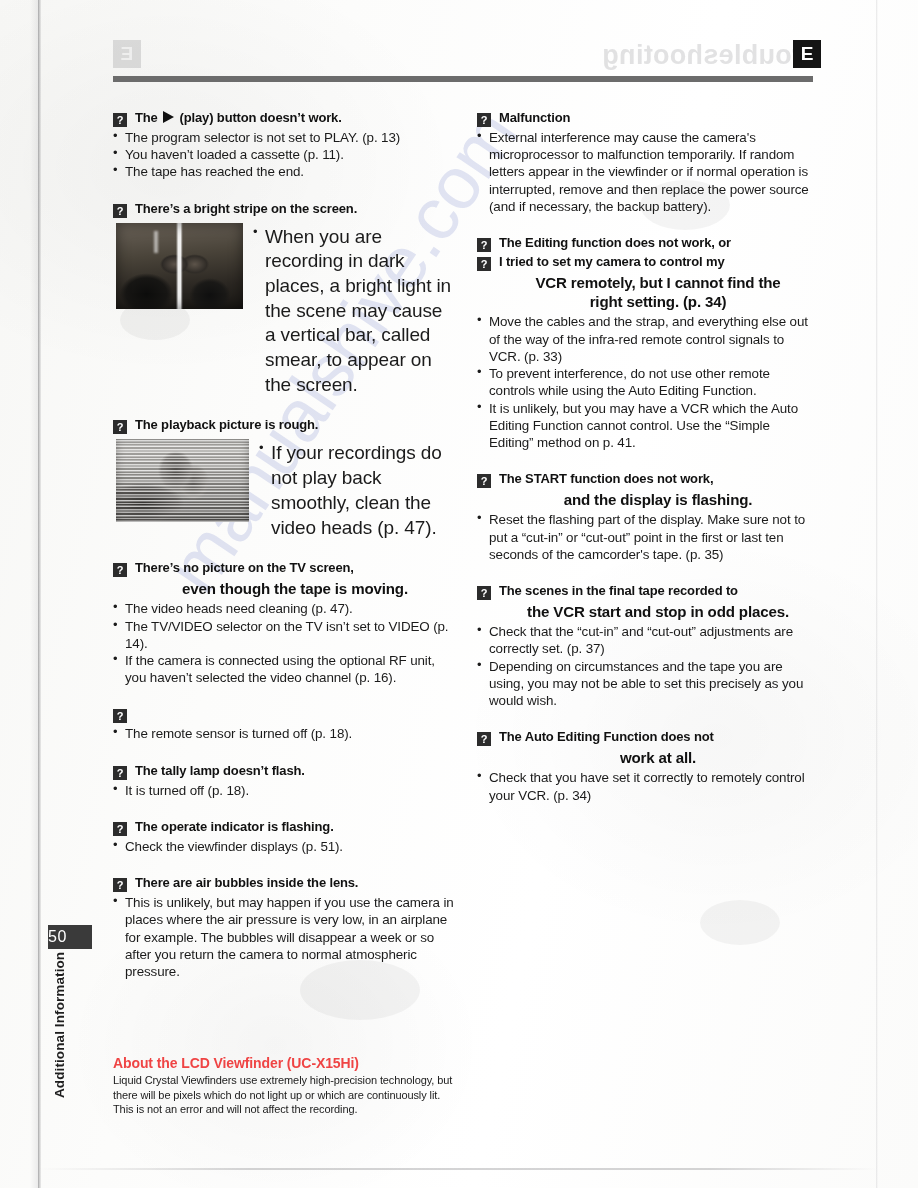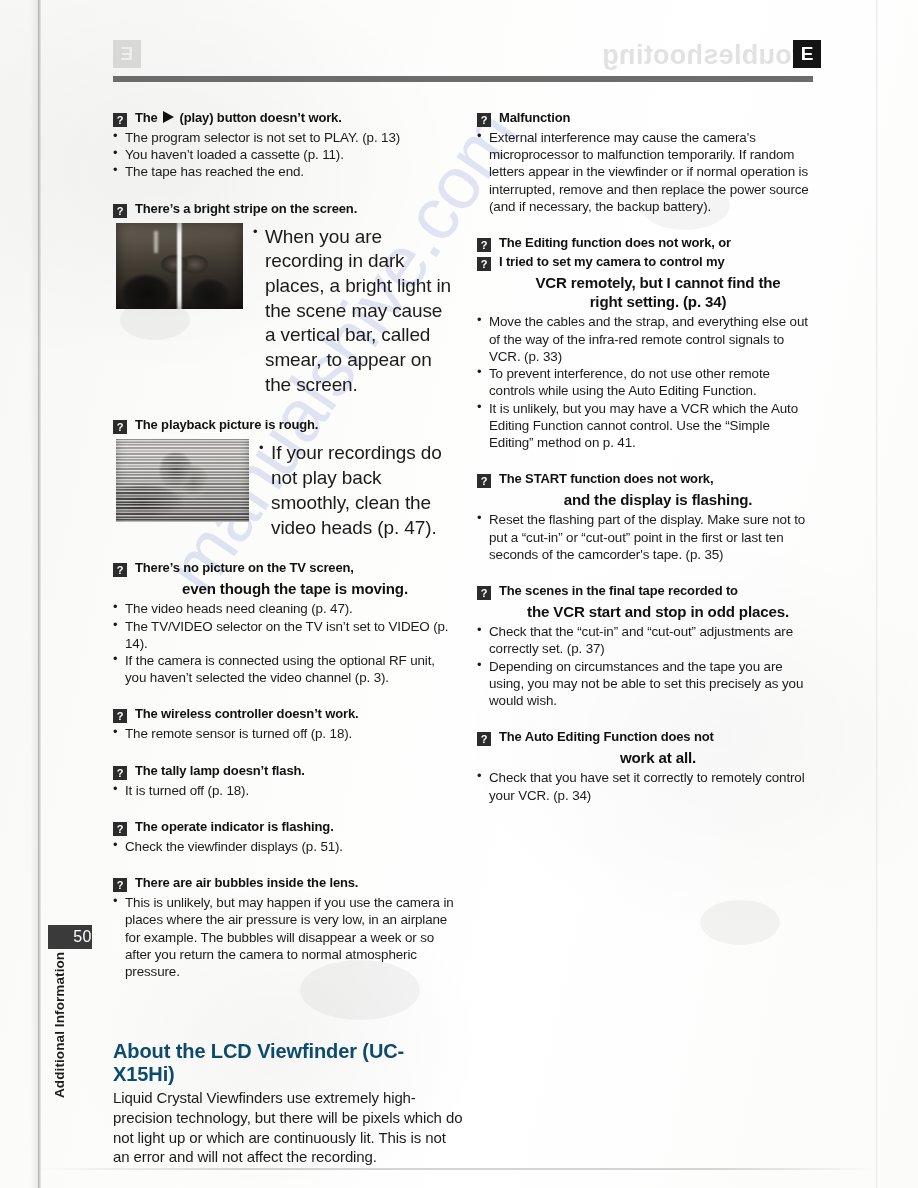--- a/index.html
+++ b/index.html
@@ -254,21 +254,21 @@
   
   .page-num {
     position: absolute;
     left: 48px; top: 925px;
     width: 44px; height: 24px;
     background: #3a3a3a;
     color: #ffffff;
     font-size: 16px;
     font-weight: normal;
     line-height: 24px;
-    text-align: right;
+    text-align: left;
     letter-spacing: 0.5px;
   }
   .side-tab {
     position: absolute;
     left: 52px;
     top: 958px;
     width: 140px;
     font-size: 13.5px;
     font-weight: bold;
     color: #1e1e1e;
@@ -281,28 +281,29 @@
   .side-tab-inner { display: block; transform: translate(-140px, 0); }
 
   
   .note {
     position: absolute;
     left: 113px;
     top: 1040px;
     width: 350px;
   }
   .note-title {
-    font-size: 20px;
+    font-size: 14px;
     font-weight: bold;
     letter-spacing: -0.1px;
     margin-bottom: 2px;
-    color: #0c4a6e;
+    color: #ef4444;
+    margin-top: 15px;
   }
   .note-body {
-    font-size: 15px;
+    font-size: 11px;
     line-height: 1.32;
     letter-spacing: -0.1px;
     color: #1b1b1b;
   }
 
   
   .speck {
     position: absolute;
     border-radius: 50%;
     background: rgba(0,0,0,0.045);
@@ -383,28 +384,27 @@
 
     <div class="qblock">
       <div class="qhead">
         <span class="qmark">?</span>
         <span class="qtitle">There’s no picture on the TV screen,</span>
       </div>
       <div class="qtitle-cont">even though the tape is moving.</div>
       <ul class="bullets">
         <li>The video heads need cleaning (p. 47).</li>
         <li>The TV/VIDEO selector on the TV isn’t set to VIDEO (p. 14).</li>
-        <li>If the camera is connected using the optional RF unit, you haven’t selected the video channel (p. 3).</li>
-      </ul>
-    </div>
-
-    <div class="qblock">
-      <div class="qhead">
-        <span class="qmark">?</span>
-        <span class="qtitle">The wireless controller doesn’t work.</span>
+        <li>If the camera is connected using the optional RF unit, you haven’t selected the video channel (p. 16).</li>
+      </ul>
+    </div>
+
+    <div class="qblock">
+      <div class="qhead">
+        <span class="qmark">?</span>
       </div>
       <ul class="bullets">
         <li>The remote sensor is turned off (p. 18).</li>
       </ul>
     </div>
 
     <div class="qblock">
       <div class="qhead">
         <span class="qmark">?</span>
         <span class="qtitle">The tally lamp doesn’t flash.</span>

